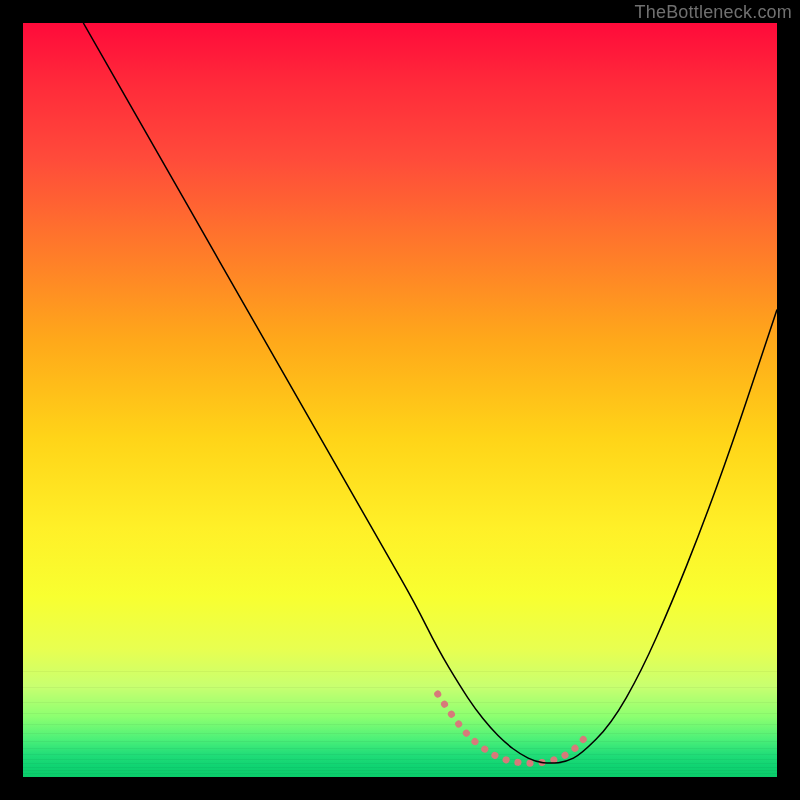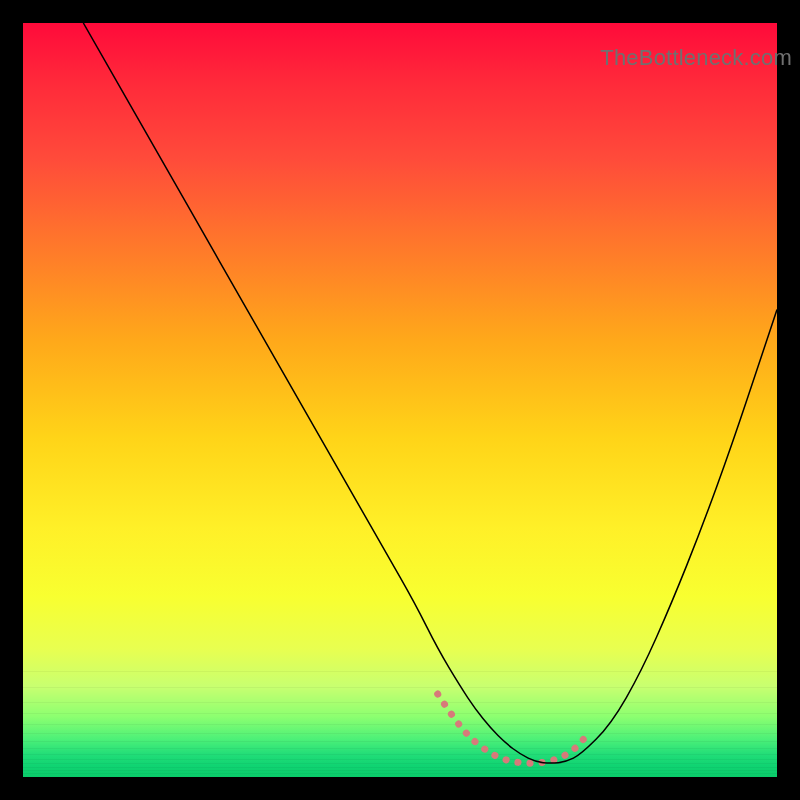--- a/index.html
+++ b/index.html
@@ -59,25 +59,24 @@
     left: 0;
     width: 100%;
     height: 1px;
     opacity: 0.35;
   }
   .watermark {
     position: absolute;
     top: 2px;
     right: 8px;
     color: #707070;
-    font-size: 22px;
+    font-size: 18px;
     font-weight: 500;
     letter-spacing: 0.2px;
     user-select: none;
-    margin-top: 43px;
   }
   svg.curve {
     position: absolute;
     left: 0;
     top: 0;
     width: 754px;
     height: 754px;
     pointer-events: none;
   }
 </style>

